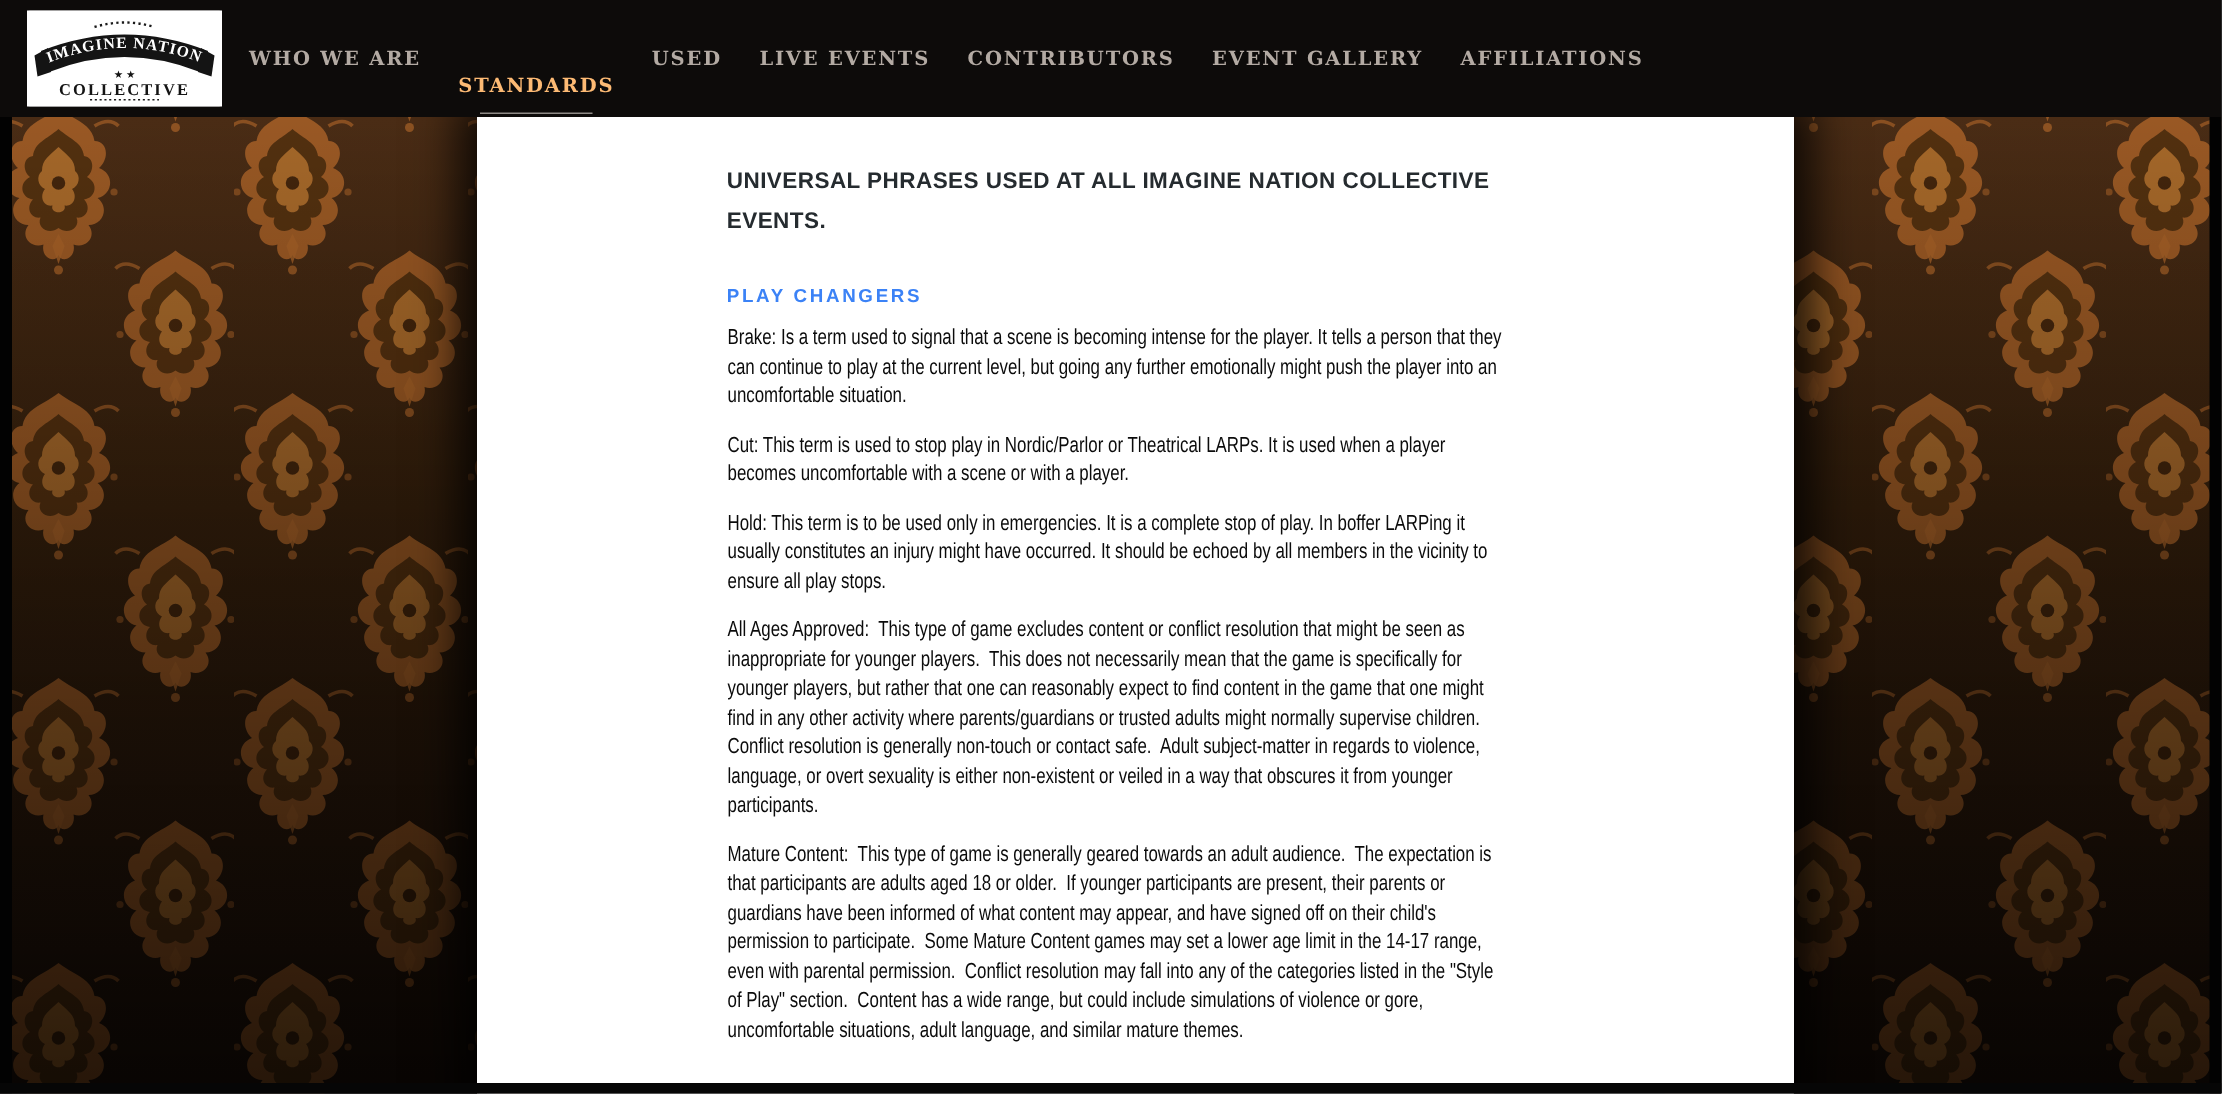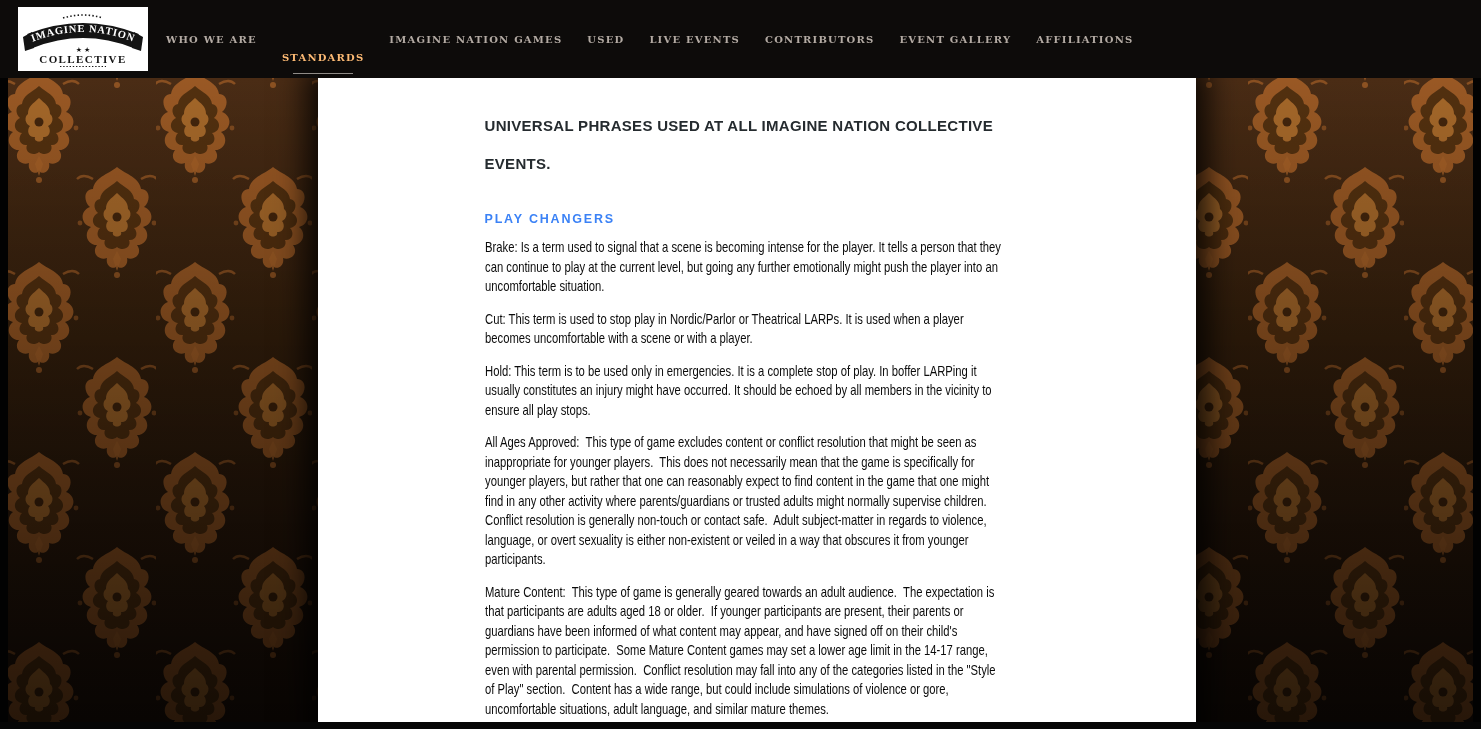--- a/index.html
+++ b/index.html
@@ -15,21 +15,21 @@
     position:absolute; top:0; left:0; right:0; height:78px;
     background:#0d0b0a; display:flex; align-items:center; z-index:6;
   }
   .logo-box {
     width:130px; height:64px; margin-left:18px; flex:0 0 auto;
     background:#fff; cursor:pointer;
   }
   .nav-menu {
     display:flex; align-items:center; gap:25px; margin-left:18px;
     font-family:"DejaVu Serif", serif; font-weight:bold;
-    font-size:10px; letter-spacing:1.2px; white-space:nowrap;
+    font-size:13px; letter-spacing:1.2px; white-space:nowrap;
   }
   .nav-item { color:#b3aaa3; position:relative; cursor:pointer; padding:4px 0; }
   .nav-item.active { color:#fdba74;margin-top:37px; }
   .nav-item.active::after {
     content:""; position:absolute; left:14%; right:14%; bottom:-7px;
     height:1px; background:#8f8b87;
   }
 
   
   .stage { position:absolute; top:78px; left:0; right:0; bottom:0; }
@@ -44,21 +44,21 @@
   
   .page {
     position:absolute; top:0; bottom:-40px; left:318px; width:878px;
     background:#ffffff; z-index:3;
     box-shadow:0 0 28px 12px rgba(0,0,0,0.82);
   }
   .content { width:545px; margin:0 auto; padding-top:15px; color:#0d0d0d; }
 
   .page-title {
     font-size:15px; font-weight:700; letter-spacing:0.3px;
-    line-height:38px; color:#252b2f; margin-top:14px;
+    line-height:27px; color:#252b2f; margin-top:14px;
   }
   .section-heading {
     font-size:12.5px; font-weight:700; letter-spacing:1.8px;
     color:#3b82f6; margin:44px 0 12px 0; line-height:13px;
   }
   .section-heading.first { margin-top:30px; }
 
   .body-para {
     width:670px; transform:scaleX(0.776); transform-origin:0 0;
     font-size:14.5px; line-height:19.5px; color:#0b0b0b;
@@ -87,21 +87,20 @@
           <textPath href="#logoArc" startOffset="50%" text-anchor="middle">IMAGINE NATION</textPath>
         </text>
         <text x="65" y="45" text-anchor="middle" font-size="7" fill="#141414">★ ★</text>
         <text x="65" y="56" text-anchor="middle" font-family="Liberation Serif, serif" font-size="11" font-weight="bold" fill="#141414" letter-spacing="1.4">COLLECTIVE</text>
         <line x1="42" y1="59.5" x2="88" y2="59.5" stroke="#1a1a1a" stroke-width="1" stroke-dasharray="1.4,1.8"></line>
       </svg>
     </div>
     <nav class="nav-menu">
       <span class="nav-item">WHO WE ARE</span>
       <span class="nav-item active">STANDARDS</span>
-      <span class="nav-item">IMAGINE NATION GAMES</span>
       <span class="nav-item">USED</span>
       <span class="nav-item">LIVE EVENTS</span>
       <span class="nav-item">CONTRIBUTORS</span>
       <span class="nav-item">EVENT GALLERY</span>
       <span class="nav-item">AFFILIATIONS</span>
     </nav>
   </header>
 
   <div class="stage">
     <svg class="damask-svg" preserveAspectRatio="none">

